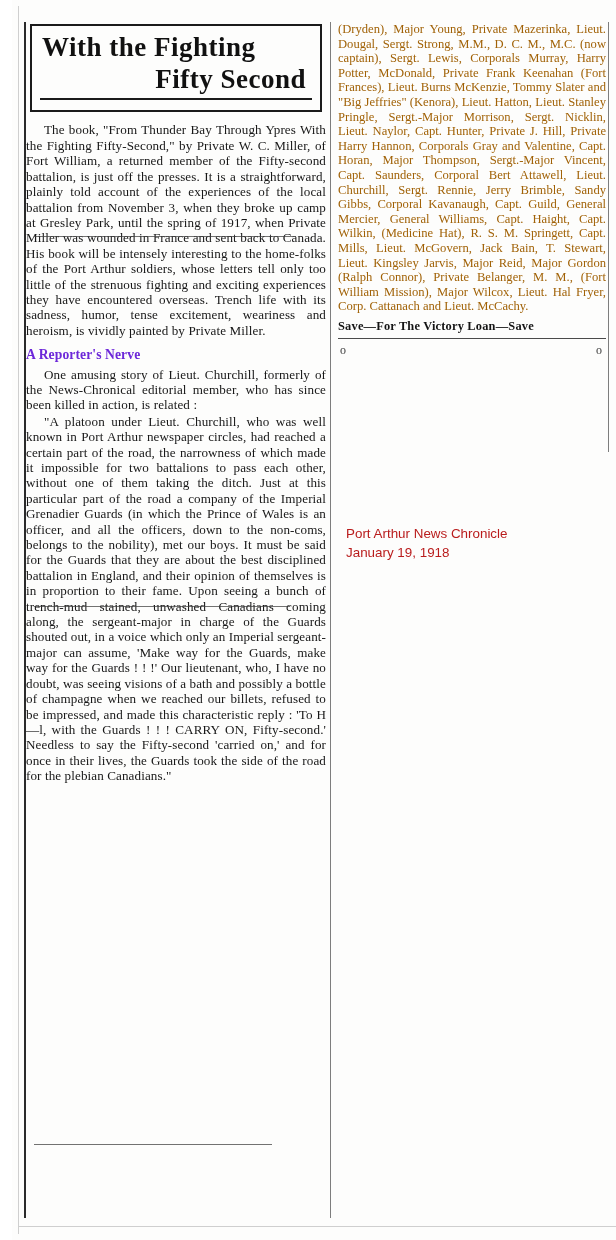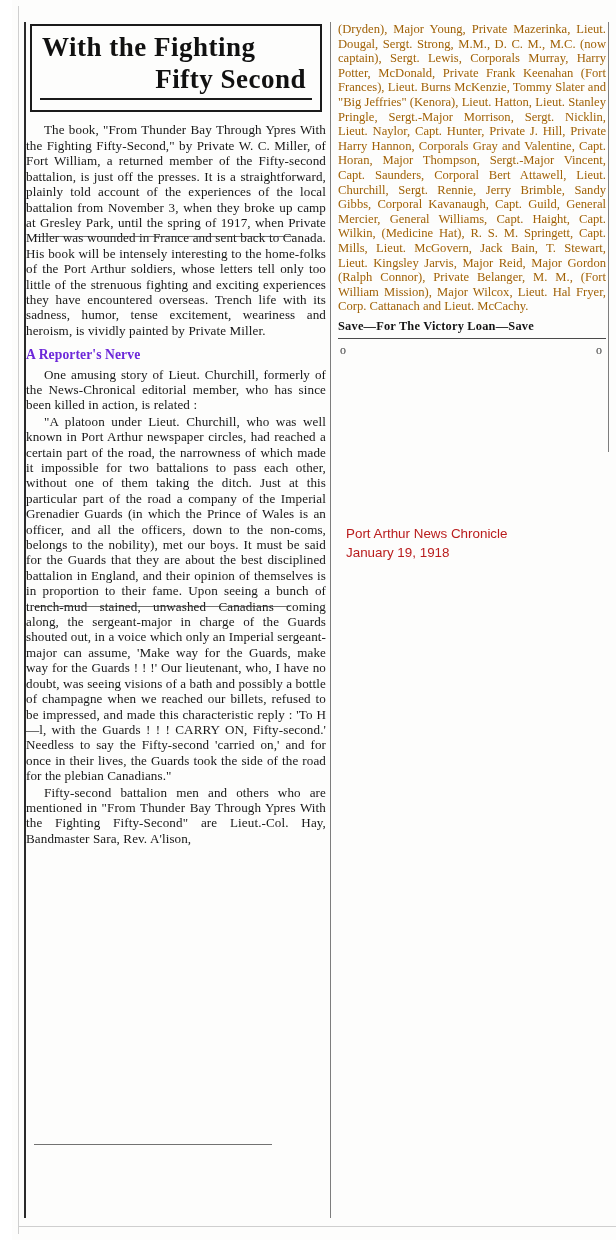--- a/index.html
+++ b/index.html
@@ -212,21 +212,20 @@
 
     <div class="body-text lead-block">
       <p class="indent">The book, "From Thunder Bay Through Ypres With the Fighting Fifty-Second," by Private W. C. Miller, of Fort William, a returned member of the Fifty-second battalion, is just off the presses. It is a straightforward, plainly told account of the experiences of the local battalion from November 3, when they broke up camp at Gresley Park, until the spring of 1917, when Private Miller was wounded in France and sent back to Canada. His book will be intensely interesting to the home-folks of the Port Arthur soldiers, whose letters tell only too little of the strenuous fighting and exciting experiences they have encountered overseas. Trench life with its sadness, humor, tense excitement, weariness and heroism, is vividly painted by Private Miller.</p>
 
       <div class="subhead">A Reporter's Nerve</div>
 
       <p class="indent">One amusing story of Lieut. Churchill, formerly of the News-Chronical editorial member, who has since been killed in action, is related :</p>
       <p class="indent">"A platoon under Lieut. Churchill, who was well known in Port Arthur newspaper circles, had reached a certain part of the road, the narrowness of which made it impossible for two battalions to pass each other, without one of them taking the ditch. Just at this particular part of the road a company of the Imperial Grenadier Guards (in which the Prince of Wales is an officer, and all the officers, down to the non-coms, belongs to the nobility), met our boys. It must be said for the Guards that they are about the best disciplined battalion in England, and their opinion of themselves is in proportion to their fame. Upon seeing a bunch of trench-mud stained, unwashed Canadians coming along, the sergeant-major in charge of the Guards shouted out, in a voice which only an Imperial sergeant-major can assume, 'Make way for the Guards, make way for the Guards ! ! !'  Our lieutenant, who, I have no doubt, was seeing visions of a bath and possibly a bottle of champagne when we reached our billets, refused to be impressed, and made this characteristic reply : 'To H—l, with the Guards ! ! ! CARRY ON, Fifty-second.'  Needless to say the Fifty-second 'carried on,' and for once in their lives, the Guards took the side of the road for the plebian Canadians."</p>
 
 
-      <p class="indent">Fifty-second battalion men and others who are mentioned in "From Thunder Bay Through Ypres With the Fighting Fifty-Second" are Lieut.-Col. Hay, Bandmaster Sara, Rev. A'lison,</p>
     </div>
 
     <div class="artifact-strike" style="left:8px; top:216px; width:262px;"></div>
     <div class="artifact-strike" style="left:8px; top:586px; width:256px;"></div>
     <div class="artifact-strike" style="left:8px; top:1124px; width:238px;"></div>
   </div>
 
   <div class="col-right">
     <div class="namelist">
       <p>(Dryden), Major Young, Private Mazerinka, Lieut. Dougal, Sergt. Strong, M.M., D. C. M., M.C. (now captain), Sergt. Lewis, Corporals Murray, Harry Potter, McDonald, Private Frank Keenahan (Fort Frances), Lieut. Burns McKenzie, Tommy Slater and "Big Jeffries" (Kenora), Lieut. Hatton, Lieut. Stanley Pringle, Sergt.-Major Morrison, Sergt. Nicklin, Lieut. Naylor, Capt. Hunter, Private J. Hill, Private Harry Hannon, Corporals Gray and Valentine, Capt. Horan, Major Thompson, Sergt.-Major Vincent, Capt. Saunders, Corporal Bert Attawell, Lieut. Churchill, Sergt. Rennie, Jerry Brimble, Sandy Gibbs, Corporal Kavanaugh, Capt. Guild, General Mercier, General Williams, Capt. Haight, Capt. Wilkin, (Medicine Hat), R. S. M. Springett, Capt. Mills, Lieut. McGovern, Jack Bain, T. Stewart, Lieut. Kingsley Jarvis, Major Reid, Major Gordon (Ralph Connor), Private Belanger, M. M., (Fort William Mission), Major Wilcox, Lieut. Hal Fryer, Corp. Cattanach and Lieut. McCachy.</p>

